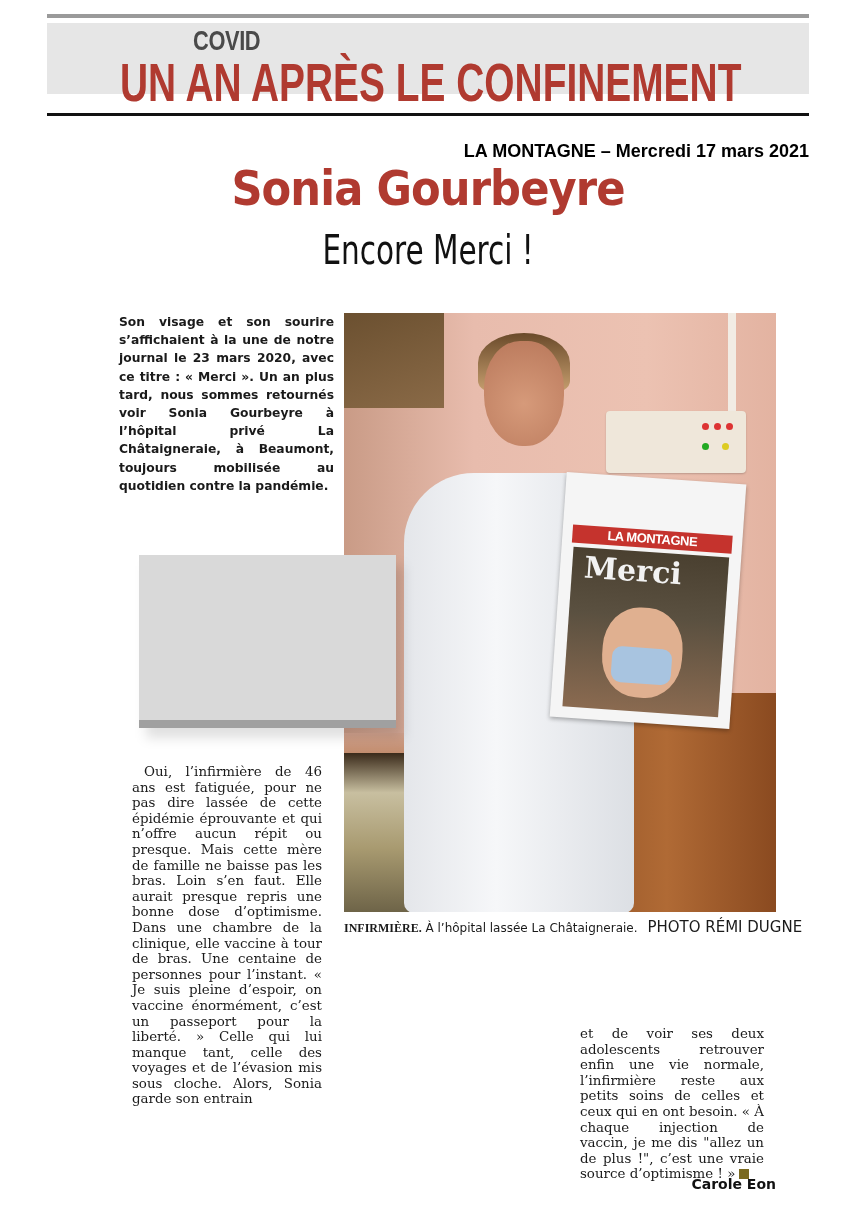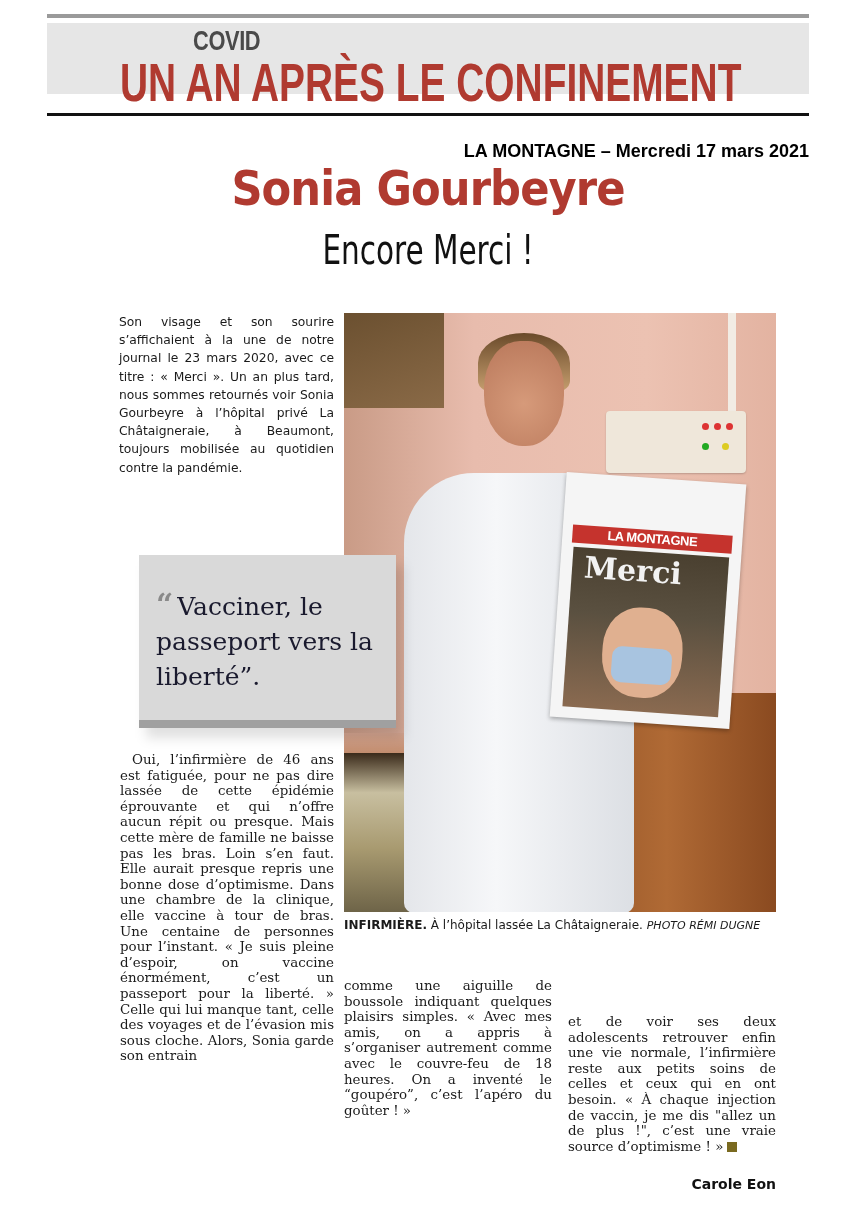--- a/index.html
+++ b/index.html
@@ -11,21 +11,21 @@
   .band-kicker { position: absolute; left: 146px; top: 3px; font-family: "Liberation Sans", sans-serif; font-weight: bold; font-size: 28px; color: #4a4a4a; letter-spacing: -0.5px; transform: scaleX(0.78); transform-origin: left top; line-height: 30px; }
   .band-title { position: absolute; left: 73px; top: 30px; font-family: "Liberation Sans", sans-serif; font-weight: bold; font-size: 54px; color: #b03a30; line-height: 58px; transform: scaleX(0.72); transform-origin: left top; white-space: nowrap; letter-spacing: 0px; }
   .black-rule { position: absolute; left: 47px; top: 113px; width: 762px; height: 3px; background: #111; }
   .dateline { position: absolute; right: 47px; top: 117px; font-family: "Liberation Sans", sans-serif; font-weight: bold; font-size: 18px; color: #000; white-space: nowrap; margin-top: 24px; }
 
   
   .headline { position: absolute; left: 0; width: 856px; top: 160px; text-align: center; font-family: "DejaVu Sans", sans-serif; font-weight: bold; font-size: 48px; color: #b03a30; letter-spacing: -1px; transform: scaleX(0.9); transform-origin: center top; line-height: 56px; }
   .subhead { position: absolute; left: 0; width: 856px; top: 226px; text-align: center; font-family: "DejaVu Sans Condensed", "DejaVu Sans", sans-serif; font-size: 40px; color: #111; transform: scaleX(0.82); transform-origin: center top; line-height: 48px; }
 
   
-  .chapo { position: absolute; left: 119px; top: 313px; width: 215px; font-family: "DejaVu Sans", sans-serif; font-weight: normal; font-size: 12.3px; line-height: 18.2px; color: #1a1a1a; text-align: justify; text-align-last: left; }
+  .chapo { position: absolute; left: 119px; top: 313px; width: 215px; font-family: "DejaVu Sans", sans-serif; font-weight: bold; font-size: 12.3px; line-height: 18.2px; color: #1a1a1a; text-align: justify; text-align-last: left; }
 
   
   .photo { position: absolute; left: 344px; top: 313px; width: 432px; height: 599px; overflow: hidden;
     background: linear-gradient(180deg, #e6b8a8 0%, #e7b9a9 55%, #d4a591 70%, #a05f2c 80%, #8e4f22 100%); }
   .photo .wall { position: absolute; left: 0; top: 0; width: 432px; height: 420px; background: linear-gradient(90deg, #c99b86 0%, #e8bcad 30%, #ecc2b2 70%, #e3b3a1 100%); }
   .photo .cabinet-top { position: absolute; left: 0; top: 0; width: 100px; height: 95px; background: linear-gradient(160deg, #6b5030, #8a6a47); }
   .photo .wood { position: absolute; left: 250px; top: 380px; width: 182px; height: 219px; background: linear-gradient(90deg, #9b5a2a, #b06a35 40%, #8a4a20); }
   .photo .drawers { position: absolute; left: 0; top: 440px; width: 90px; height: 159px; background: linear-gradient(180deg, #3a2a1a 0%, #c8bfa0 25%, #a89a70 60%, #6e6448 100%); }
   .photo .panel { position: absolute; left: 262px; top: 98px; width: 140px; height: 62px; background: #efe7da; border-radius: 4px; box-shadow: 0 1px 2px rgba(0,0,0,.2); }
   .photo .panel .led { position: absolute; width: 7px; height: 7px; border-radius: 50%; }
@@ -34,33 +34,33 @@
   .photo .hair { position: absolute; left: 134px; top: 20px; width: 92px; height: 60px; border-radius: 50% 50% 20% 20%; background: linear-gradient(180deg, #6a4a2a, #c8a070); }
   .photo .body { position: absolute; left: 60px; top: 160px; width: 230px; height: 440px; border-radius: 70px 70px 10px 10px; background: linear-gradient(90deg, #e4e6ea, #f6f7f9 40%, #dcdfe4); }
   .photo .paper { position: absolute; left: 214px; top: 165px; width: 180px; height: 245px; background: #f5f5f5; transform: rotate(4deg); box-shadow: 0 2px 4px rgba(0,0,0,.3); }
   .photo .paper .masthead { position: absolute; left: 10px; top: 52px; width: 160px; height: 18px; background: #c5332d; color: #fff; font-family: "Liberation Sans", sans-serif; font-weight: bold; font-size: 13px; line-height: 18px; text-align: center; letter-spacing: -0.5px; }
   .photo .paper .cover { position: absolute; left: 12px; top: 74px; width: 156px; height: 160px; background: linear-gradient(180deg, #4a4030, #5a5040 40%, #8a6a50); }
   .photo .paper .cover-word { position: absolute; left: 24px; top: 76px; font-family: "DejaVu Serif", serif; font-weight: bold; font-size: 30px; color: #f2f2f2; }
   .photo .paper .mask-face { position: absolute; left: 48px; top: 130px; width: 80px; height: 90px; border-radius: 45%; background: #e0b090; }
   .photo .paper .mask { position: absolute; left: 58px; top: 170px; width: 60px; height: 36px; border-radius: 10px; background: #a8c4e0; }
 
   .caption { position: absolute; left: 344px; top: 918px; font-family: "DejaVu Sans", sans-serif; font-size: 12px; color: #1a1a1a; white-space: nowrap; }
-  .caption .cap-label { font-weight: bold; }
-  .caption .cap-credit { font-size: 11px; margin-left: 0; font-style: italic; }
+  .caption .cap-label { font-weight: bold; font-family: Liberation Serif, serif; }
+  .caption .cap-credit { font-size: 15px; margin-left: 6px; }
 
   
   .quote-shadow { position: absolute; left: 146px; top: 566px; width: 257px; height: 172px; background: rgba(0,0,0,0.12); filter: blur(6px); }
   .quote { position: absolute; left: 139px; top: 555px; width: 257px; height: 173px; background: #d9d9d9; }
   .quote-bar { position: absolute; left: 0; bottom: 0; width: 257px; height: 8px; background: #a0a0a0; }
   .quote-text { position: absolute; left: 17px; top: 32px; font-family: "DejaVu Serif", serif; font-size: 25px; line-height: 35px; color: #1a1a2e; }
   .quote-mark { font-family: "DejaVu Serif", serif; font-weight: bold; color: #8a8a8a; font-size: 30px; margin-right: 4px; }
 
   
   .col { position: absolute; font-family: "DejaVu Serif", serif; font-size: 13.4px; line-height: 15.6px; color: #1a1a1a; text-align: justify; text-align-last: left; hyphens: manual; }
-  .col p { margin: 0; text-indent: 12px; }
+  .col p { margin: 12px; text-indent: 12px; }
   .col p.noindent { text-indent: 0; }
   .col1 { left: 120px; top: 752px; width: 214px; }
   .col2 { left: 344px; top: 978px; width: 208px; }
   .col3 { left: 568px; top: 1014px; width: 208px; }
   .end-mark { display: inline-block; width: 10px; height: 10px; background: #7a6a20; margin-left: 4px; vertical-align: -1px; }
   .byline { position: absolute; right: 80px; top: 1176px; font-family: "DejaVu Sans", sans-serif; font-weight: bold; font-size: 14px; color: #111; }
 </style>
 </head>
 <body>
 
@@ -103,26 +103,24 @@
 </div>
 
 <div class="caption">
   <span class="cap-label">INFIRMIÈRE.</span>
   <span>À l’hôpital lassée La Châtaigneraie.</span>
   <span class="cap-credit">PHOTO RÉMI DUGNE</span>
 </div>
 
 <div class="quote-shadow"></div>
 <div class="quote">
-  <div class="quote-text"><span class="quote-mark">“</span><span>Vacciner, le passeport vers la liberté”.</span></div>
   <div class="quote-bar"></div>
 </div>
 
 <div class="col col1">
   <p>Oui, l’infirmière de 46 ans est fatiguée, pour ne pas dire lassée de cette épidémie éprouvante et qui n’offre aucun répit ou presque. Mais cette mère de famille ne baisse pas les bras. Loin s’en faut. Elle aurait presque repris une bonne dose d’optimisme. Dans une chambre de la clinique, elle vaccine à tour de bras. Une centaine de personnes pour l’instant. « Je suis pleine d’espoir, on vaccine énormément, c’est un passeport pour la liberté. » Celle qui lui manque tant, celle des voyages et de l’évasion mis sous cloche. Alors, Sonia garde son entrain</p>
 </div>
 <div class="col col2">
-  <p class="noindent">comme une aiguille de boussole indiquant quelques plaisirs simples. « Avec mes amis, on a appris à s’organiser autrement comme avec le couvre-feu de 18 heures. On a inventé le “goupéro”, c’est l’apéro du goûter ! »</p>
 </div>
 <div class="col col3">
   <p class="noindent"><span>et de voir ses deux adolescents retrouver enfin une vie normale, l’infirmière reste aux petits soins de celles et ceux qui en ont besoin. « À chaque injection de vaccin, je me dis "allez un de plus !", c’est une vraie source d’optimisme ! »</span><span class="end-mark"></span></p>
 </div>
 <div class="byline">Carole Eon</div>
 
 </body></html>

